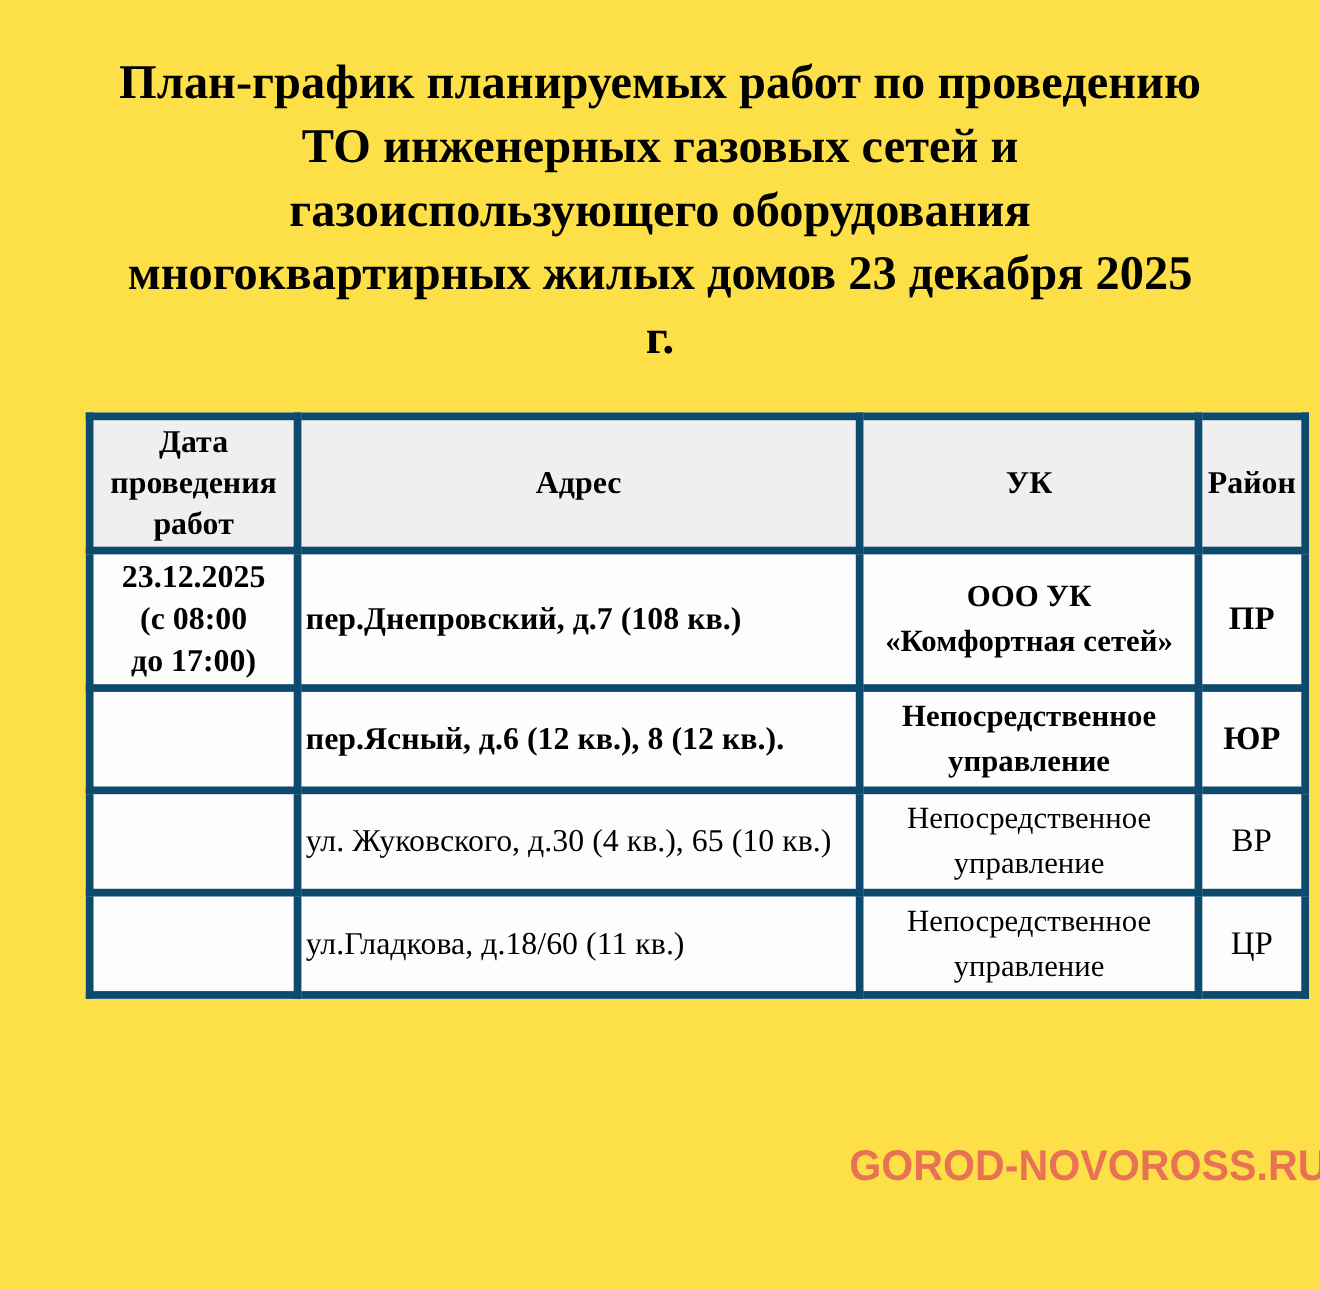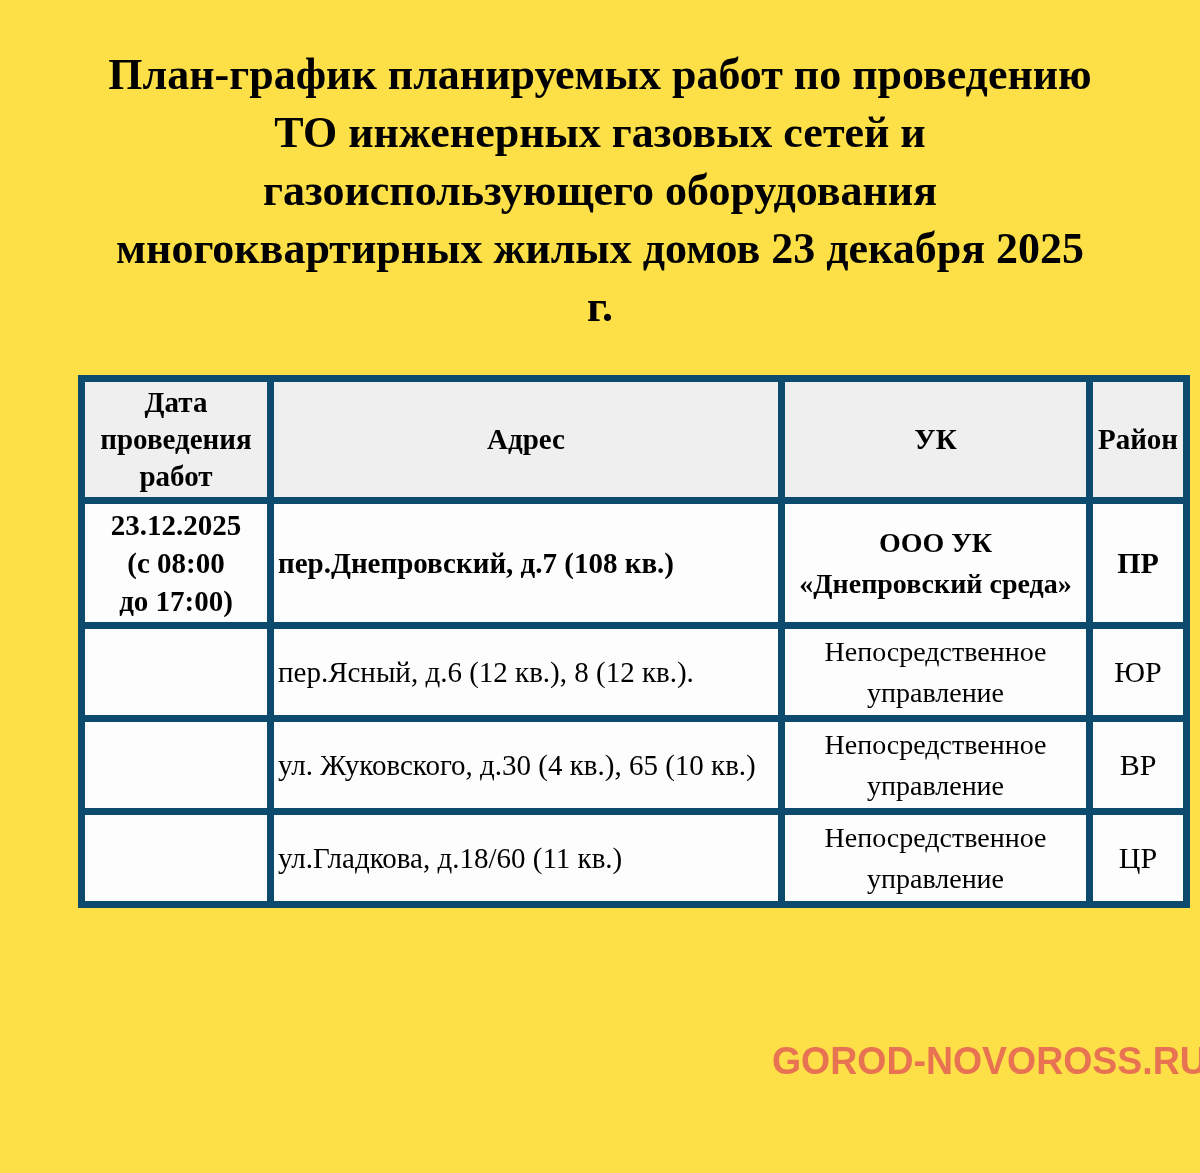--- a/index.html
+++ b/index.html
@@ -48,21 +48,21 @@
   .schedule thead th {
     background: #efefef;
     font-size: 29px;
     font-weight: bold;
     text-align: center;
     line-height: 37px;
   }
   tr.row-header { height: 117px; }
   tr.row-1 { height: 116px; }
   tr.row-2 { height: 202px; }
-  tr.row-3 { height: 76px; }
+  tr.row-3 { height: 76px; font-weight: bold; }
   tr.row-4 { height: 77px; }
   tr.row-5 { height: 77px; }
   tr.row-6 { height: 75px; }
   .c-date {
     text-align: center;
     font-weight: bold;
     font-size: 29px;
     line-height: 38px;
     white-space: pre-line;
   }
@@ -126,21 +126,21 @@
         <th>УК</th>
         <th>Район</th>
       </tr>
     </thead>
     <tbody>
       <tr class="row-1">
         <td class="c-date">23.12.2025
 (с 08:00
 до 17:00)</td>
         <td class="c-addr bold">пер.Днепровский, д.7 (108 кв.)</td>
-        <td class="c-uk bold">ООО УК «Днепровский среда»</td>
+        <td class="c-uk bold">ООО УК «Комфортная сетей»</td>
         <td class="c-district bold">ПР</td>
       </tr>
       <tr class="row-3">
         <td class="c-date"></td>
         <td class="c-addr">пер.Ясный, д.6 (12 кв.), 8 (12 кв.).</td>
         <td class="c-uk">Непосредственное управление</td>
         <td class="c-district">ЮР</td>
       </tr>
       <tr class="row-5">
         <td class="c-date"></td>

